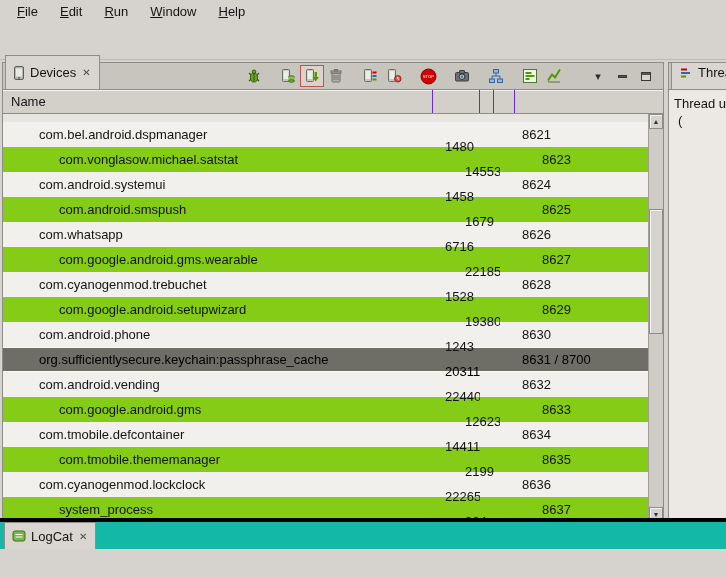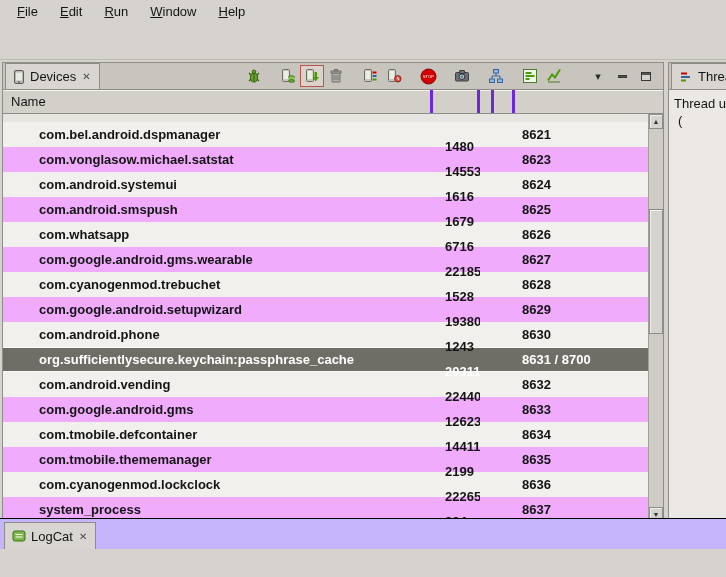--- a/index.html
+++ b/index.html
@@ -12,49 +12,49 @@
   .menu-item { display:inline-block; padding:4px 11px; cursor:default; }
   .menu-item::first-letter { text-decoration:underline; }
 
   .toolbar-strip { position:absolute; top:26px; left:0; right:0; height:34px; border-bottom:1px solid #bdbab4; }
 
   
   .devices-panel { position:absolute; left:2px; top:62px; width:662px; height:478px; border:1px solid #8f8d87; background:#d6d3ce; display:flex; flex-direction:column; }
   .threads-panel { position:absolute; left:668px; top:62px; width:58px; height:478px; border:1px solid #8f8d87; border-right:none; overflow:hidden; display:flex; flex-direction:column; }
 
   .view-tabbar { height:27px; background:#c8c5bf; display:flex; align-items:flex-end; border-bottom:1px solid #8f8d87; flex:0 0 27px; }
-  .tab { height:26px; background:#d9d6d1; border:1px solid #8f8d87; border-bottom:none; display:flex; align-items:center; gap:5px; padding:0 7px; margin-left:2px; white-space:nowrap; }
+  .tab { height:34px; background:#d9d6d1; border:1px solid #8f8d87; border-bottom:none; display:flex; align-items:center; gap:5px; padding:0 7px; margin-left:2px; white-space:nowrap; }
   .tab-close { font-size:10px; color:#4a4a46; padding:0 1px; }
   .tab .ticon svg { display:block; }
 
   .view-toolbar { margin-left:auto; align-self:center; display:flex; align-items:center; padding-right:5px; }
   .tbtn { width:24px; height:22px; display:flex; align-items:center; justify-content:center; }
   .tbtn svg { display:block; }
   .tbtn.pressed { border:1px solid #bc554c; background:#ddd2cb; }
   .sep { width:10px; height:1px; }
   .glyph-btn { font-size:11px; color:#2d2c29; }
   .min-bar { width:9px; height:3px; background:#55534f; border:1px solid #3a3834; }
   .max-box { width:10px; height:9px; border:1px solid #3a3834; background:#d6d3ce; box-shadow:inset 0 2px 0 #55534f; }
 
   
   .thead { height:24px; display:flex; background:#d3d0ca; border-bottom:1px solid #8f8d87; flex:0 0 24px; }
-  .hcell { border-right:3px solid #6d28d9; box-shadow:inset 0 1px 0 #f4f3f0; display:flex; align-items:center; }
+  .hcell { border-right:1px solid #6d28d9; box-shadow:inset 0 1px 0 #f4f3f0; display:flex; align-items:center; }
   .hc-name { width:430px; padding-left:8px; }
   .hc-pid  { width:47px; }
   .hc-a    { width:14px; }
   .hc-b    { width:21px; }
   .hc-port { flex:1; border-right:none; }
 
   .tbody-wrap { flex:0 0 408px; display:flex; background:#f1f0ec; overflow:hidden; }
   .rows { flex:1; overflow:hidden; }
   .partial-row { height:8px; background:#e6e5e0; }
-  .trow { height:25px; display:flex; align-items:center; cursor:default;font-weight:bold; }
+  .trow { height:25px; display:flex; align-items:center; cursor:default; }
   .trow.even { background:#f1f0ec; }
-  .trow.odd  { background:#f0abfc; }
-  .trow.sel  { background:#6f6e66; color:#ffffff; border-top:1px solid #fbfbf9; border-bottom:1px solid #fbfbf9; }
+  .trow.odd  { background:#84cc16;padding-left:20px; }
+  .trow.sel  { background:#6f6e66; color:#000000; border-top:1px solid #fbfbf9; border-bottom:1px solid #fbfbf9; }
   .c { overflow:hidden; white-space:nowrap; }
   .c.name { width:430px; padding-left:36px; }
   .c.pid  { width:47px; padding-left:12px;margin-top:23px; }
   .c.sa   { width:14px; }
   .c.sb   { width:21px; }
   .c.port { flex:1; padding-left:7px; }
 
   
   .vscroll { flex:0 0 15px; background:#cfccc6; border-left:1px solid #a19f99; display:flex; flex-direction:column; }
   .sbtn { flex:0 0 15px; background:#d6d3ce; border:1px solid #8f8d87; box-shadow:inset 1px 1px 0 #f3f2ef; font-size:7px; line-height:1; display:flex; align-items:center; justify-content:center; color:#34332f; }
@@ -65,21 +65,21 @@
   .hbtn { flex:0 0 16px; background:#d6d3ce; border:1px solid #8f8d87; box-shadow:inset 1px 1px 0 #f3f2ef; font-size:7px; line-height:1; display:flex; align-items:center; justify-content:center; color:#34332f; }
   .htrack { flex:1; position:relative; }
   .hthumb { position:absolute; top:0; bottom:0; left:14px; width:84%; background:#d6d3ce; border:1px solid #8f8d87; box-shadow:inset 1px 1px 0 #f3f2ef; }
   .corner { flex:0 0 15px; background:#d6d3ce; border-left:1px solid #a19f99; }
 
   
   .threads-content { flex:1; background:#ece9e4; padding:5px 2px 0 5px; line-height:17px; white-space:nowrap; }
   .threads-line2 { padding-left:4px; }
 
   
-  .bottom-bar { position:absolute; left:0; right:0; top:518px; height:31px; background:#c4b5fd; border-top:1px solid #000000; display:flex; align-items:flex-end; padding-left:2px; }
+  .bottom-bar { position:absolute; left:0; right:0; top:518px; height:31px; background:#14b8a6; border-top:4px solid #000000; display:flex; align-items:flex-end; padding-left:2px; }
   .bottom-bar .tab { height:27px; background:#d9d6d1; }
 </style>
 </head>
 <body>
 
 <div class="window">
 
   <div class="menubar">
     <span class="menu-item">File</span>
     <span class="menu-item">Edit</span>
@@ -228,21 +228,21 @@
           </div>
           <div class="trow odd">
             <div class="c name">com.vonglasow.michael.satstat</div>
             <div class="c pid">14553</div>
             <div class="c sa"></div>
             <div class="c sb"></div>
             <div class="c port">8623</div>
           </div>
           <div class="trow even">
             <div class="c name">com.android.systemui</div>
-            <div class="c pid">1616</div>
+            <div class="c pid">1458</div>
             <div class="c sa"></div>
             <div class="c sb"></div>
             <div class="c port">8624</div>
           </div>
           <div class="trow odd">
             <div class="c name">com.android.smspush</div>
             <div class="c pid">1679</div>
             <div class="c sa"></div>
             <div class="c sb"></div>
             <div class="c port">8625</div>

